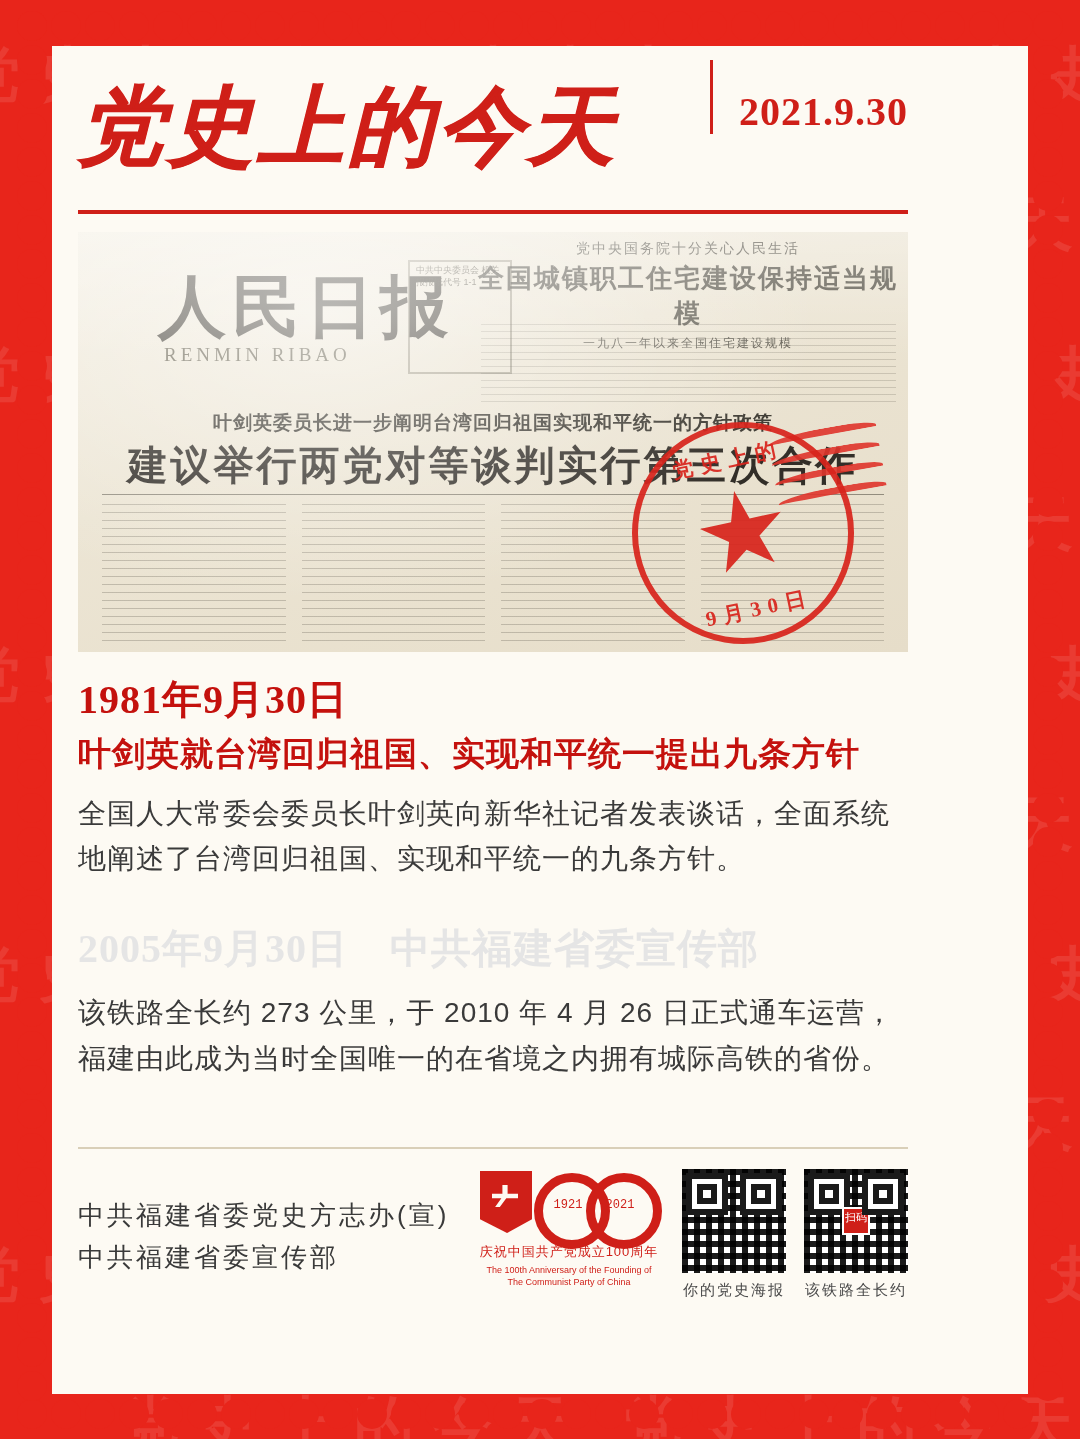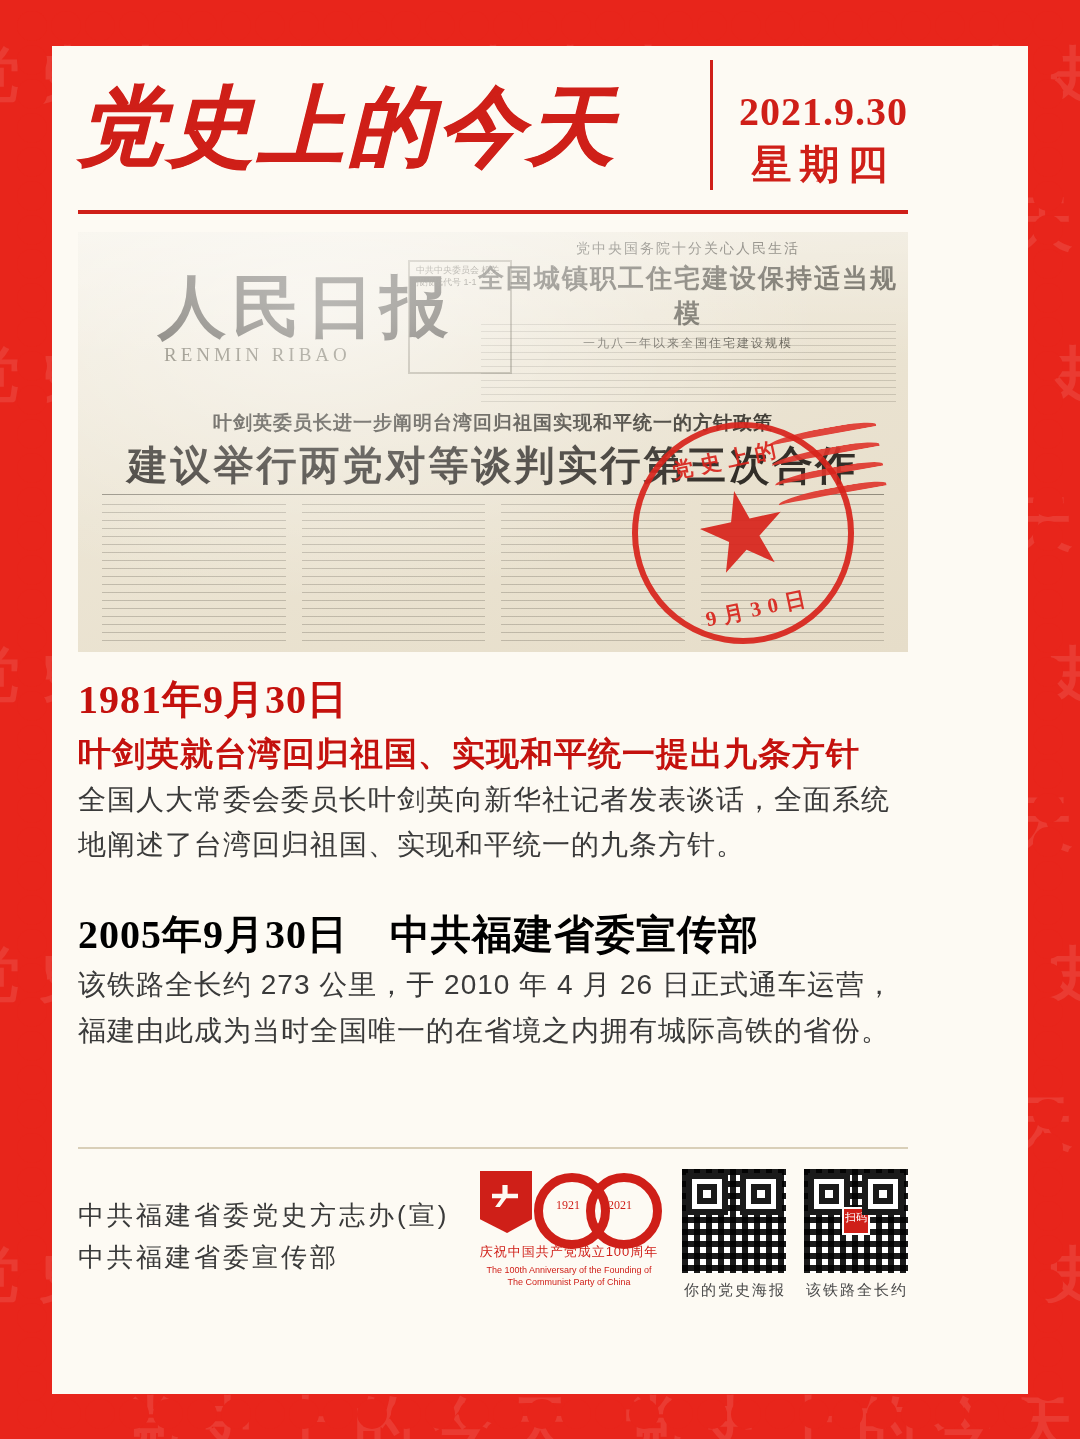--- a/index.html
+++ b/index.html
@@ -310,27 +310,28 @@
     font-size: 33px;
     letter-spacing: 1px;
     margin-top: 6px;
     line-height: 1.35;
   }
   .entry-body {
     font-family: "Liberation Sans", sans-serif;
     color: #3a3a3a;
     font-size: 28px;
     line-height: 1.62;
+    margin-top: 14px;
     letter-spacing: 1px;
   }
   .entry-2 { margin-top: 40px; }
   .entry-head-inline {
     font-family: "Liberation Serif", serif;
     font-weight: bold;
-    color: #000000;
+    color: #e5e5e5;
     font-size: 40px;
     letter-spacing: 1px;
     display: flex;
     align-items: flex-start;
   }
   .entry-head-inline .gap { width: 42px; }
 
   
   .footer {
     position: absolute;
@@ -374,21 +375,21 @@
     border-radius: 50%;
   }
   .ring.r1 { left: 60px; }
   .ring.r2 { left: 112px; }
   .ring span {
     position: absolute;
     left: 0; right: 8px;
     top: 16px;
     font-size: 12px;
     color: #cf1f18;
-    font-family: Liberation Serif, serif;
+    font-family: Liberation Mono, monospace;
   }
   .flag1 {
     position: absolute;
     left: 6px;
     top: 2px;
     width: 52px;
     height: 62px;
     background: #cf1f18;
     clip-path: polygon(0 0, 100% 0, 100% 78%, 52% 100%, 0 78%);
   }
@@ -407,21 +408,21 @@
     letter-spacing: 1px;
     margin-top: 2px;
   }
   .logo100-en {
     font-size: 9px;
     line-height: 1.35;
     margin-top: 3px;
   }
   .qr {
     width: 104px;
-    text-align: right;
+    text-align: center;
   }
   .qr-img {
     width: 104px;
     height: 104px;
     background-color: #ffffff;
     background-image:
       repeating-linear-gradient(to right, #1a1a1a 0 6px, transparent 6px 12px),
       repeating-linear-gradient(to bottom, #1a1a1a 0 6px, transparent 6px 12px);
     background-blend-mode: multiply;
     position: relative;
@@ -621,21 +622,20 @@
       <div class="perf" style="width: 30px; height: 30px; left: 17px; top: 1371px;"></div>
       <div class="perf" style="width: 30px; height: 30px; left: 1033px; top: 1371px;"></div>
     </div>
 
   <div class="inner">
 
     <div class="header">
       <div class="title-main">党史上的今天</div>
       <div class="title-right">
         <div class="date-line">2021.9.30</div>
-        <div class="weekday-line">星期四</div>
       </div>
     </div>
 
     <div class="news-photo">
       <div class="np-masthead">人民日报</div>
       <div class="np-pinyin">RENMIN RIBAO</div>
       <div class="np-box"></div>
       <div class="np-box-inner">中共中央委员会
 机关报报纸代号
 1-1</div>

